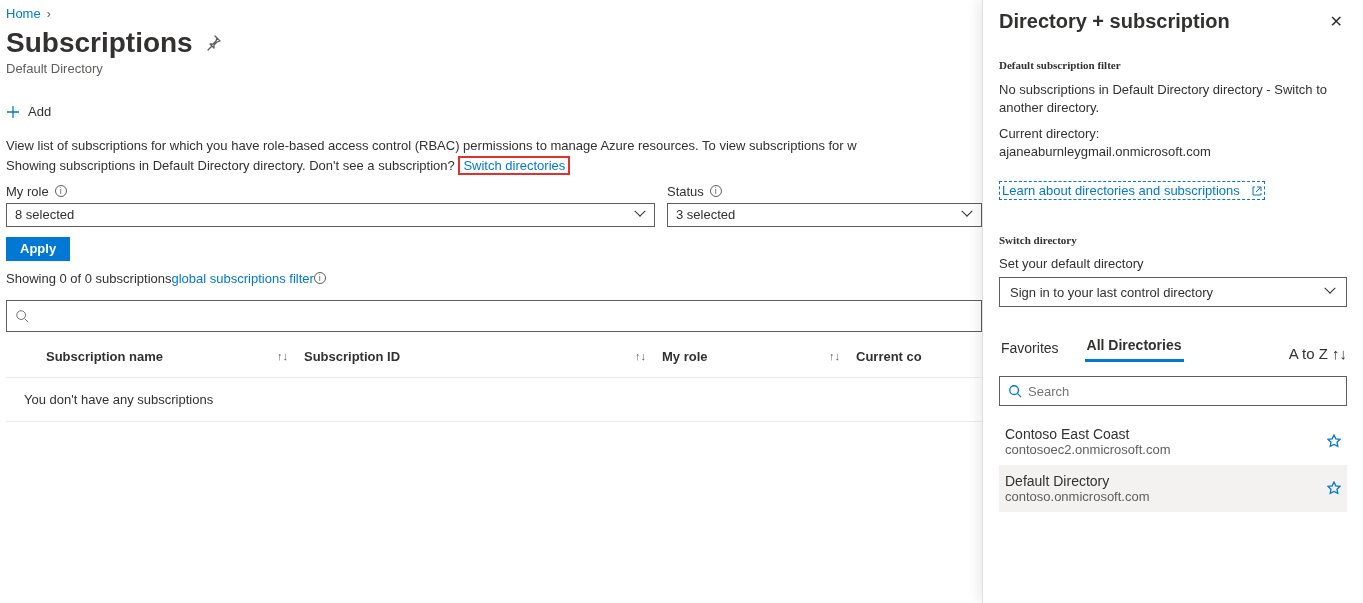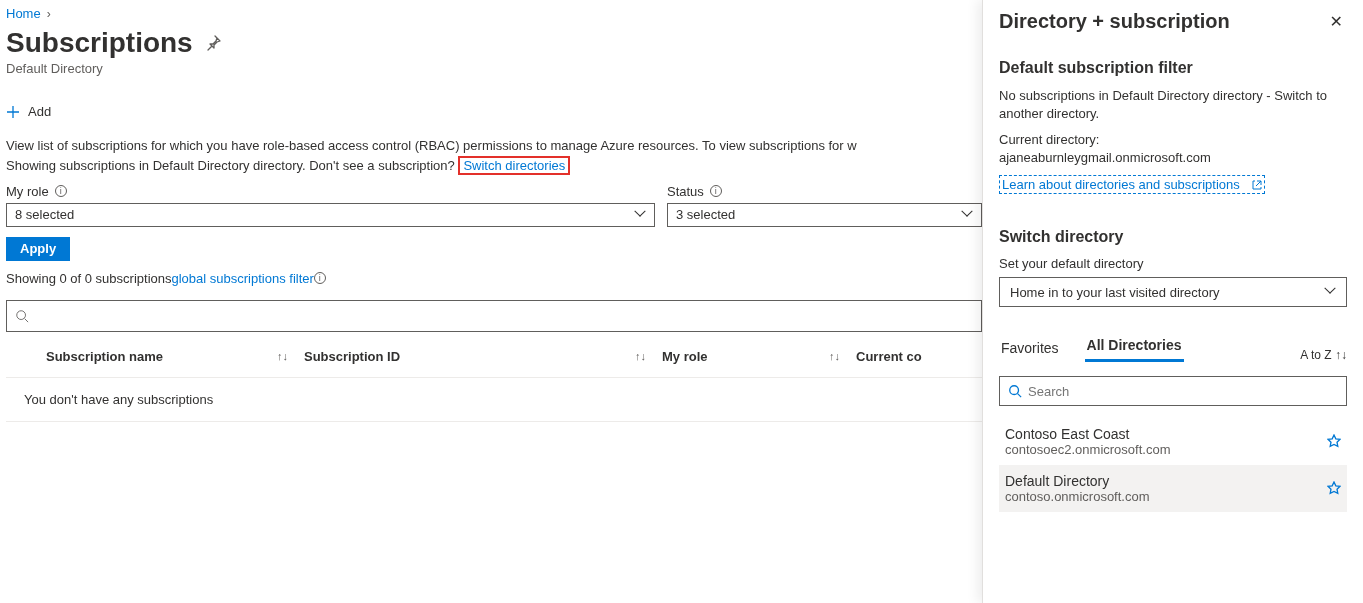--- a/index.html
+++ b/index.html
@@ -45,32 +45,32 @@
   .col-id { width: 358px; }
   .col-role { width: 194px; }
   .col-cost { flex: 1; }
   .empty-row { padding: 14px 18px; font-size: 13px; border-bottom: 1px solid #edebe9; }
 
   
   .panel { position: absolute; right: 0; top: 0; bottom: 0; width: 381px; background: #fff; border-left: 1px solid #e1dfdd; box-shadow: -4px 0 12px rgba(0,0,0,0.08); padding: 10px 16px; overflow:hidden; }
   .panel-head { display: flex; align-items: flex-start; justify-content: space-between; }
   .panel-head h2 { font-size: 20px; font-weight: 600; }
   .close-x { font-size: 16px; cursor: pointer; color:#323130; font-weight:400; padding:2px 4px; }
-  .section-title { font-size: 16px; font-weight: 600; margin-top: 26px; margin-bottom: 10px; }
+  .section-title { font-size: 11px; font-weight: 600; margin-top: 26px; margin-bottom: 10px; font-family: Liberation Serif, serif; }
   .body-text { font-size: 13px; line-height: 18px; color: #323130; }
-  .learn-link { color:#0078d4; border:1px dashed #0078d4; padding:1px 2px; display:inline-flex; align-items:center; gap:12px; margin-top:8px; }
+  .learn-link { color:#0078d4; border:1px dashed #0078d4; padding:1px 2px; display:inline-flex; align-items:center; gap:12px; margin-top:20px; }
   .ext-icon { width:10px; height:10px; }
   .sub-label { font-size:13px; margin-bottom:6px; }
   .select-box { border:1px solid #605e5c; height:30px; display:flex; align-items:center; justify-content:space-between; padding:0 10px; font-size:13px; cursor:pointer; }
 
   .tabs { display:flex; align-items:flex-end; margin-top:24px; border-bottom:0; }
   .tab { font-size:14px; padding:6px 2px; margin-right:24px; cursor:pointer; color:#323130; }
   .tab.active { font-weight:600; border-bottom:3px solid #0078d4; }
   .tabs .spacer { flex:1; }
-  .sort-btn { font-size:12px; color:#323130; cursor:pointer; }
+  .sort-btn { font-size:15px; color:#323130; cursor:pointer; }
 
   .panel-search { border:1px solid #605e5c; height:30px; display:flex; align-items:center; padding:0 8px; gap:6px; margin-top:14px; }
   .panel-search input { border:none; outline:none; font-size:13px; flex:1; }
   .panel-search svg { width:14px; height:14px; stroke:#0078d4; fill:none; stroke-width:1.5; }
 
   .dir-list { margin-top:12px; }
   .dir-item { padding:8px 6px; display:flex; flex-direction:column; position:relative; cursor:pointer; }
   .dir-item.selected { background:#f3f2f1; }
   .dir-name { font-size:14px; }
   .dir-domain { font-size:13px; color:#605e5c; }
@@ -180,21 +180,21 @@
   <a href="#" class="learn-link">
     <span>Learn about directories and subscriptions</span>
     <svg class="ext-icon" viewBox="0 0 10 10" stroke="#0078d4" fill="none">
         <path d="M3 1H1v8h8V7M5 1h4v4M9 1L4 6"></path>
       </svg>
   </a>
 
   <div class="section-title" style="margin-top:34px;">Switch directory</div>
   <div class="sub-label">Set your default directory</div>
   <div class="select-box">
-    <span>Home in to your last visited directory</span>
+    <span>Sign in to your last control directory</span>
     <span class="chevron-down"></span>
   </div>
 
   <div class="tabs">
     <div class="tab">Favorites</div>
     <div class="tab active">All Directories</div>
     <div class="spacer"></div>
     <div class="sort-btn">A to Z ↑↓</div>
   </div>
 

